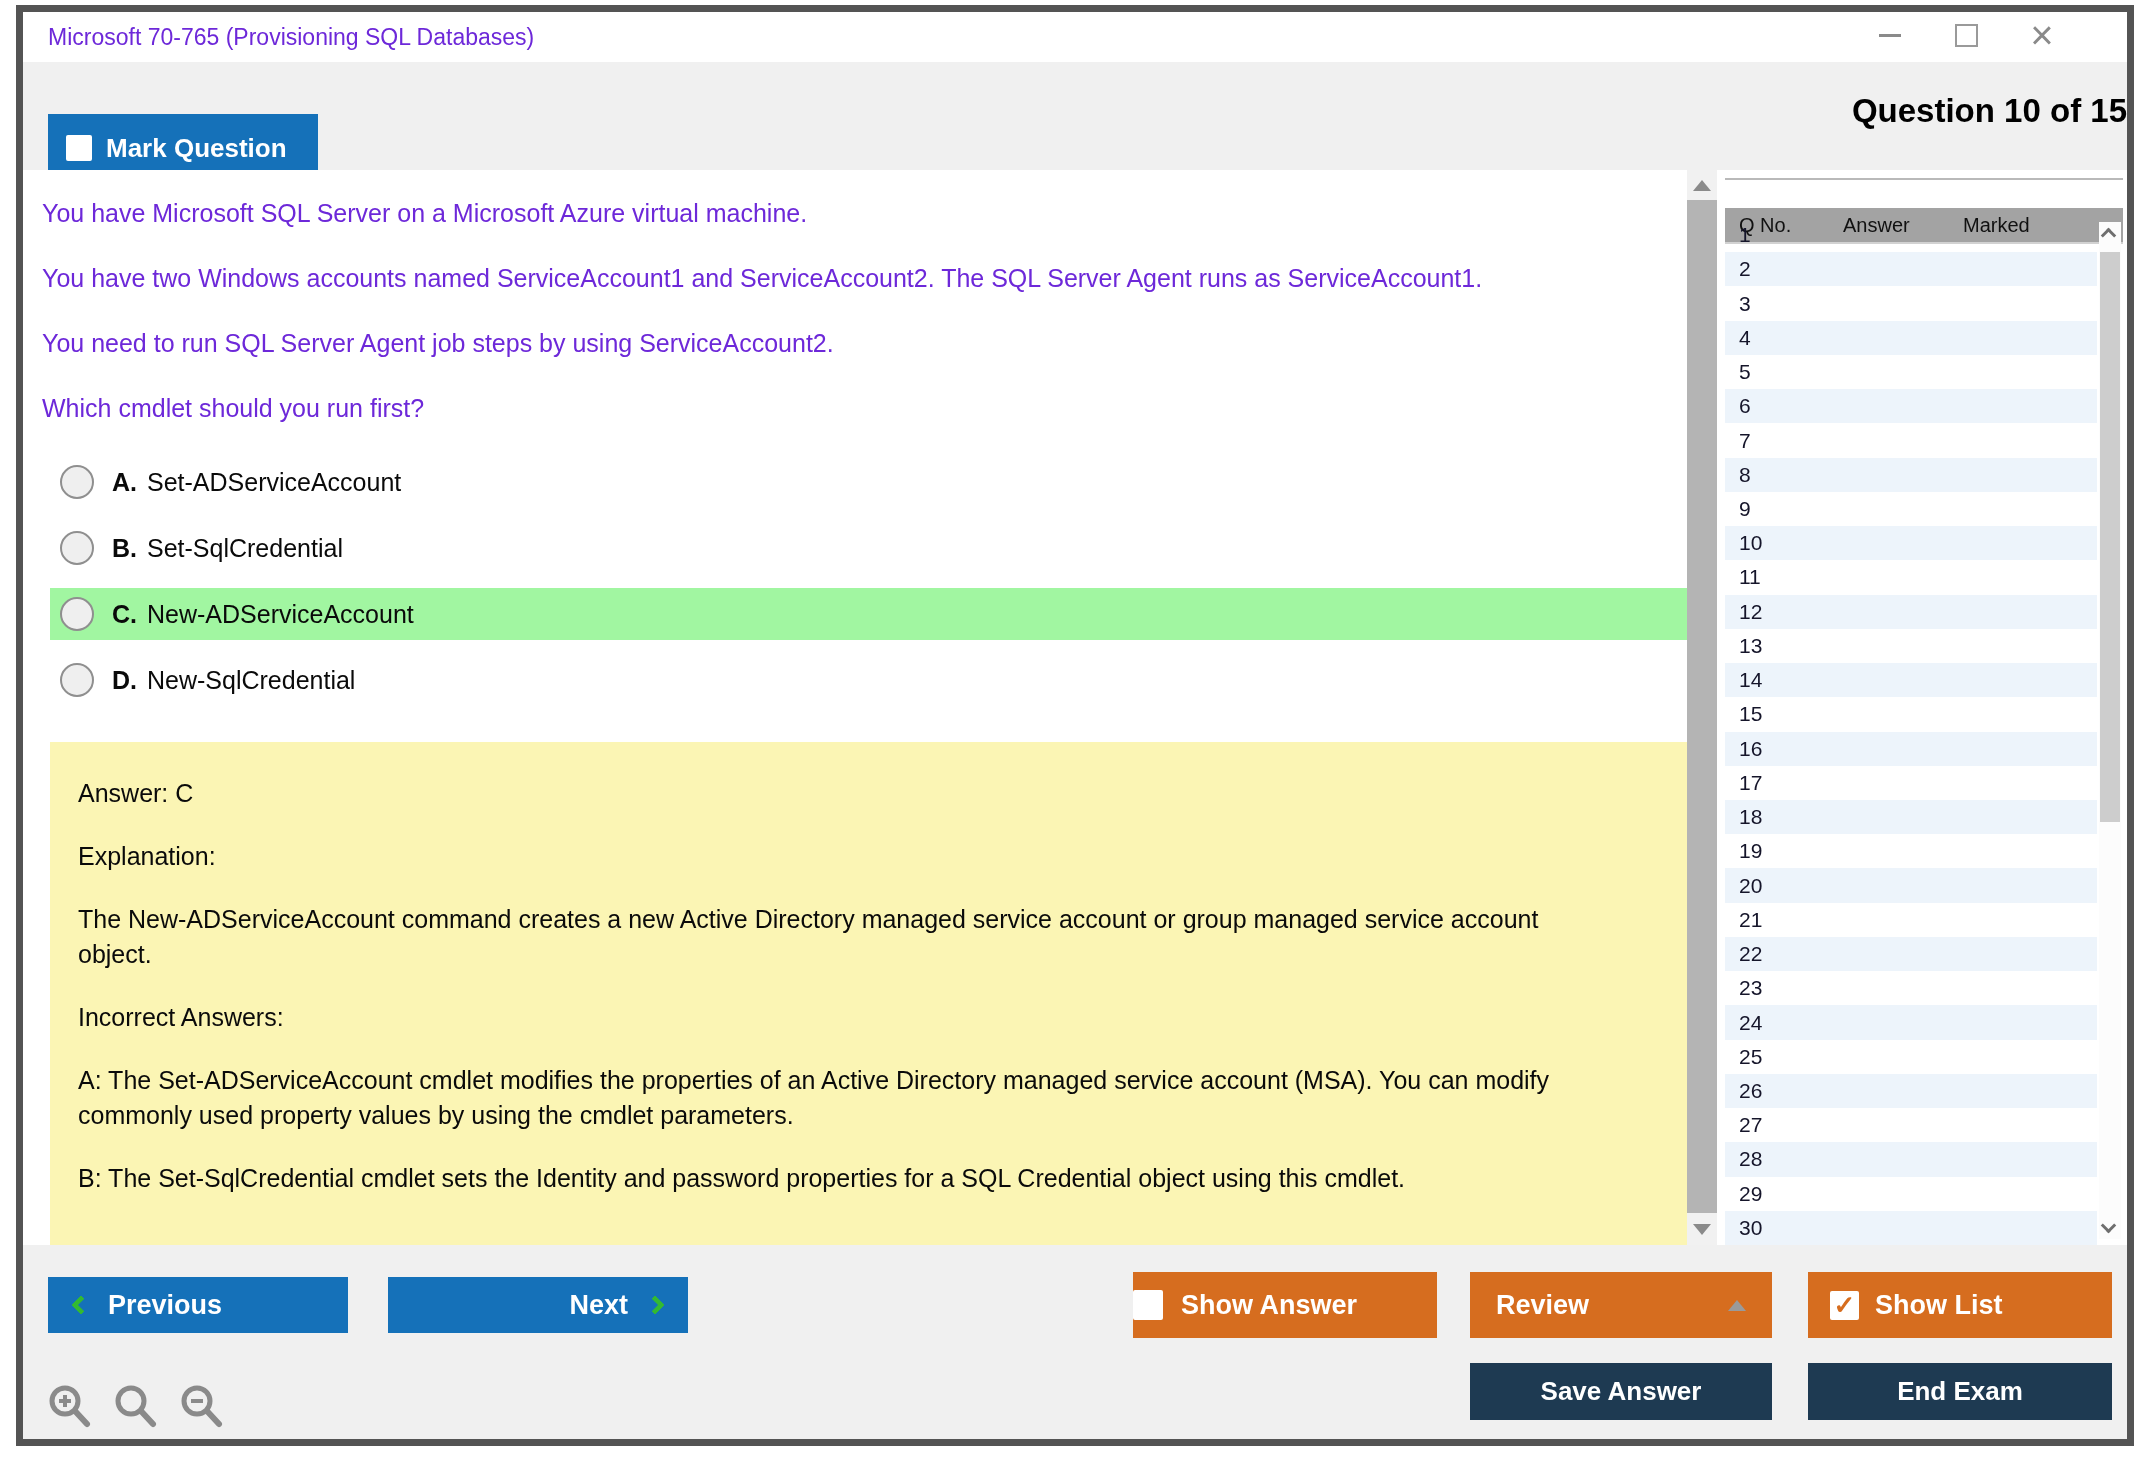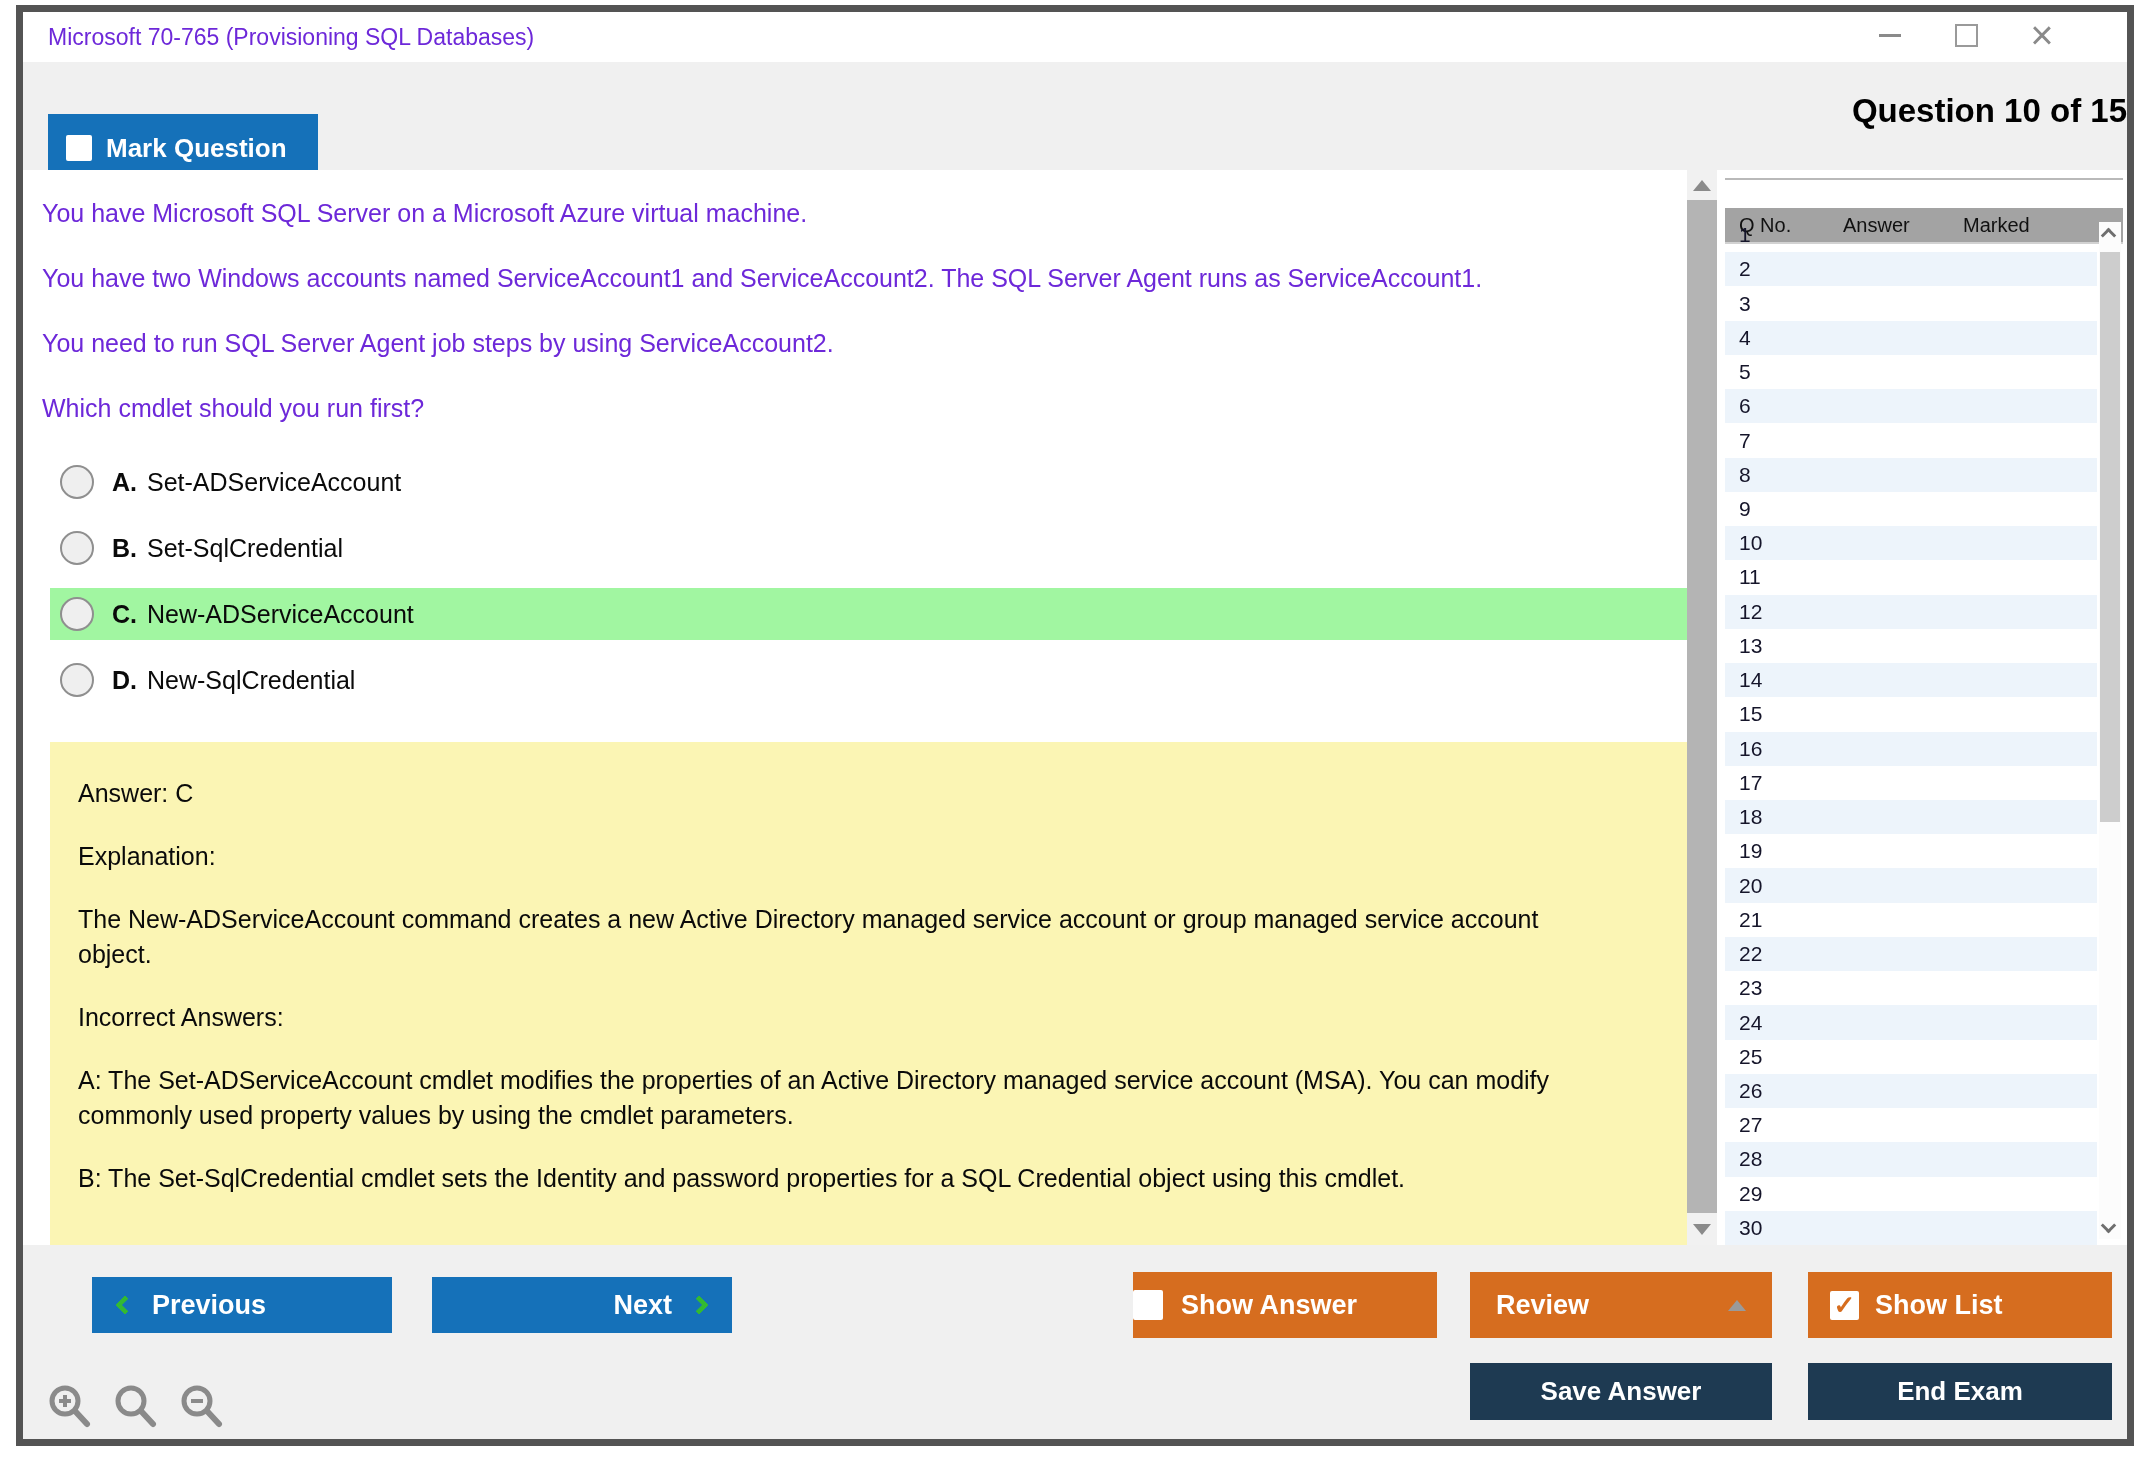--- a/index.html
+++ b/index.html
@@ -70,21 +70,21 @@
 
   .list-scrollbar { position:absolute; right:2px; top:42px; bottom:6px; width:22px; background:#fcfcfc; }
   .chev { position:absolute; left:4px; width:11px; height:11px; border-right:3px solid #6f6f6f; border-bottom:3px solid #6f6f6f; }
   .chev-up   { top:8px;    transform:rotate(-135deg); }
   .chev-down { bottom:8px; transform:rotate(45deg); }
   .list-thumb { position:absolute; left:1px; top:30px; width:20px; height:56%; background:#cdcdcd; }
 
   
   .toolbar { position:absolute; left:0; top:1233px; width:100%; height:194px; background:#f0f0f0; }
   .tb-btn { position:absolute; border:none; cursor:pointer; display:flex; align-items:center; color:#fff; font-family:inherit; }
-  .btn-blue { background:#1571b9;margin-left:44px; }
+  .btn-blue { background:#1571b9; }
   .btn-orange { background:#d66d1f; }
   .btn-navy { background:#1e3a52; }
 
   .btn-prev { left:25px;  top:32px; width:300px; height:56px; padding-left:26px; gap:20px; }
   .btn-next { left:365px; top:32px; width:300px; height:56px; justify-content:flex-end; padding-right:26px; gap:20px; }
   .btn-label { font-size:27px; font-weight:bold; }
   .chevron { width:14px; height:14px; border-right:5px solid #33b933; border-bottom:5px solid #33b933; border-radius:2px; }
   .chevron.left  { transform:rotate(135deg); }
   .chevron.right { transform:rotate(-45deg); }
 

